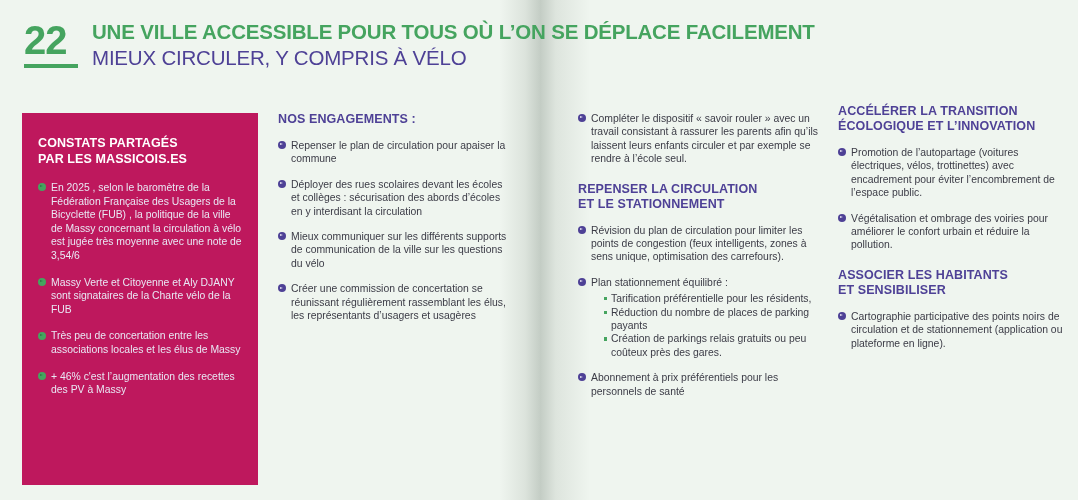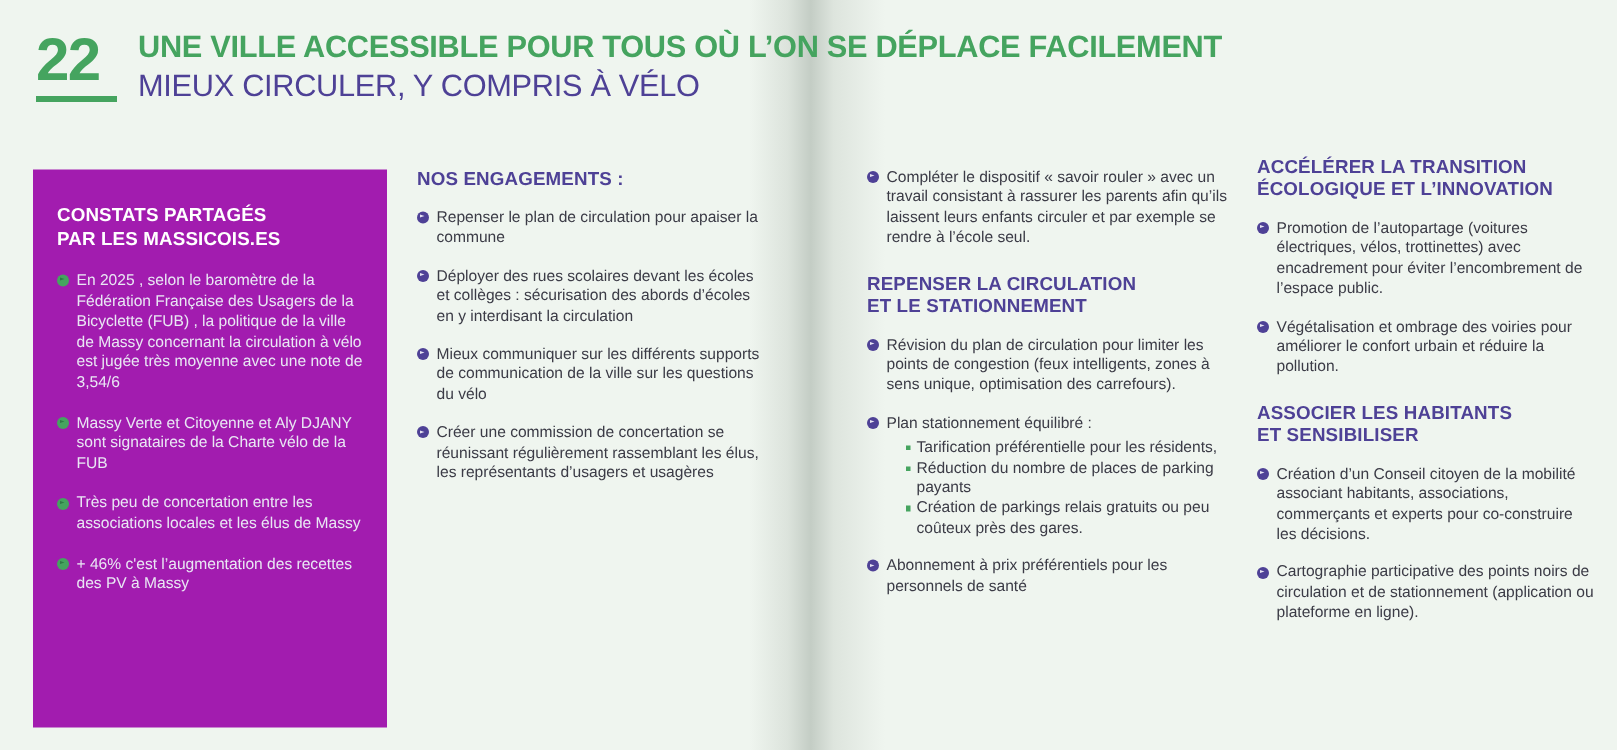--- a/index.html
+++ b/index.html
@@ -109,21 +109,21 @@
     position: absolute;
   }
 
   .col-1 { left: 22px;  top: 113px; width: 236px; }
   .col-2 { left: 278px; top: 112px; width: 232px; }
   .col-3 { left: 578px; top: 112px; width: 244px; }
   .col-4 { left: 838px; top: 104px; width: 226px; }
 
   
   .panel {
-    background: #a21caf;
+    background: #be185d;
     height: 372px;
     padding: 22px 16px 10px 16px;
   }
 
   .panel-title {
     color: #ffffff;
     font-size: 12.5px;
     font-weight: bold;
     line-height: 16px;
     letter-spacing: 0.1px;
@@ -293,19 +293,18 @@
       <ul class="blist">
         <li><span class="bullet"></span><span>Promotion de l’autopartage (voitures électriques, vélos, trottinettes) avec encadrement pour éviter l’encombrement de l’espace public.</span></li>
         <li><span class="bullet"></span><span>Végétalisation et ombrage des voiries pour améliorer le confort urbain et réduire la pollution.</span></li>
       </ul>
 
       <div class="sec-head sp-top">
         <div>ASSOCIER LES HABITANTS</div>
         <div>ET SENSIBILISER</div>
       </div>
       <ul class="blist">
-        <li><span class="bullet"></span><span>Création d’un Conseil citoyen de la mobilité associant habitants, associations, commerçants et experts pour co-construire les décisions.</span></li>
         <li><span class="bullet"></span><span>Cartographie participative des points noirs de circulation et de stationnement (application ou plateforme en ligne).</span></li>
       </ul>
     </div>
 
   </div>
 </div>
 
 </body></html>

